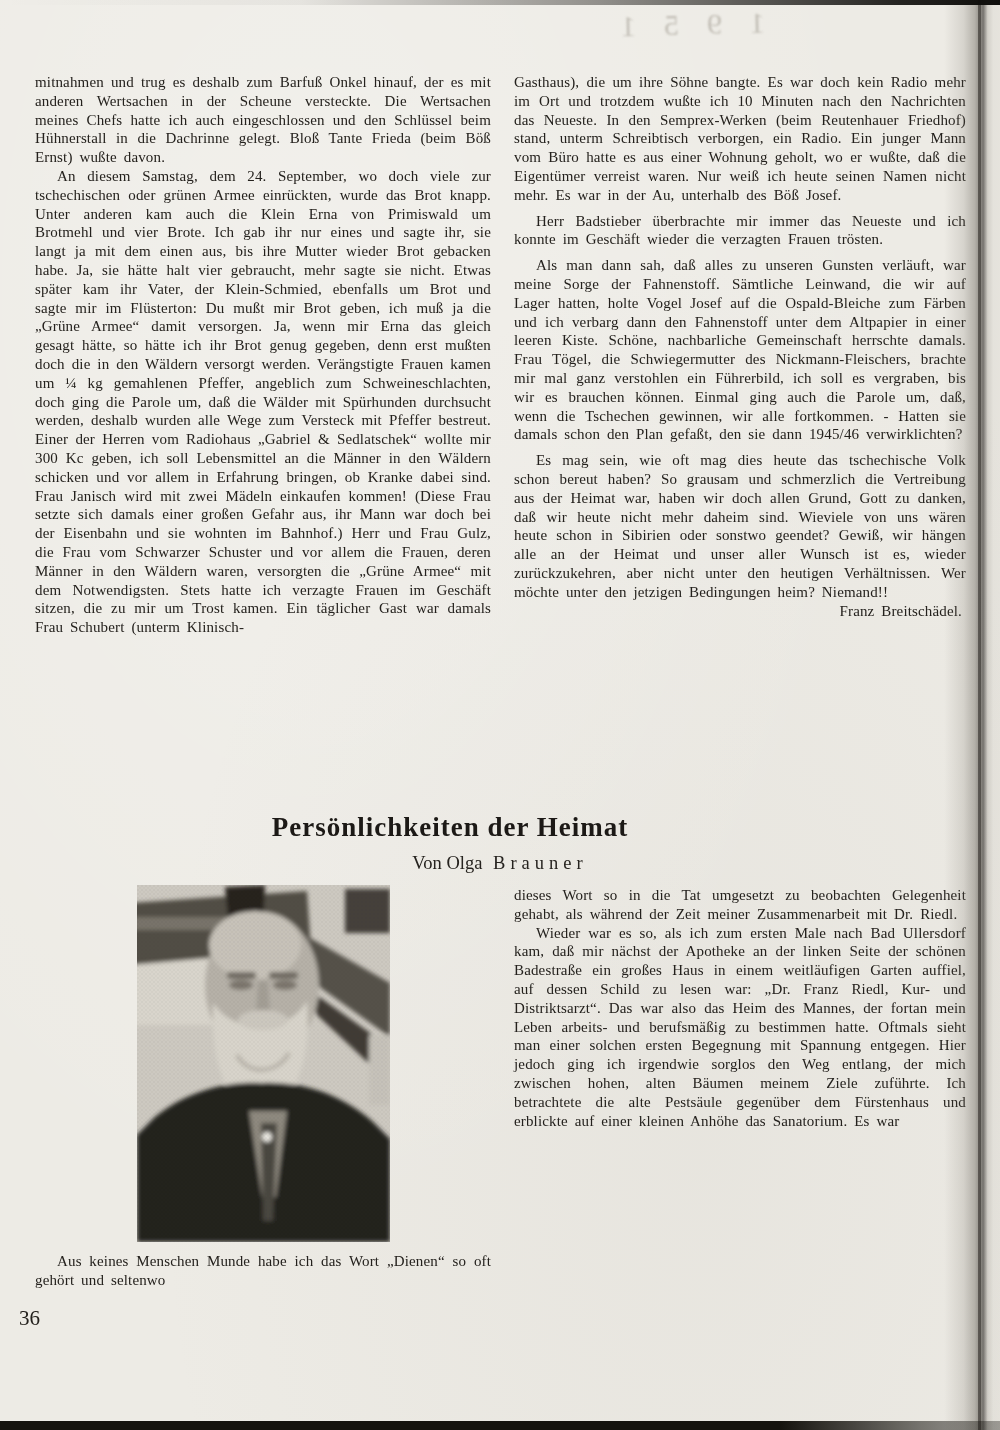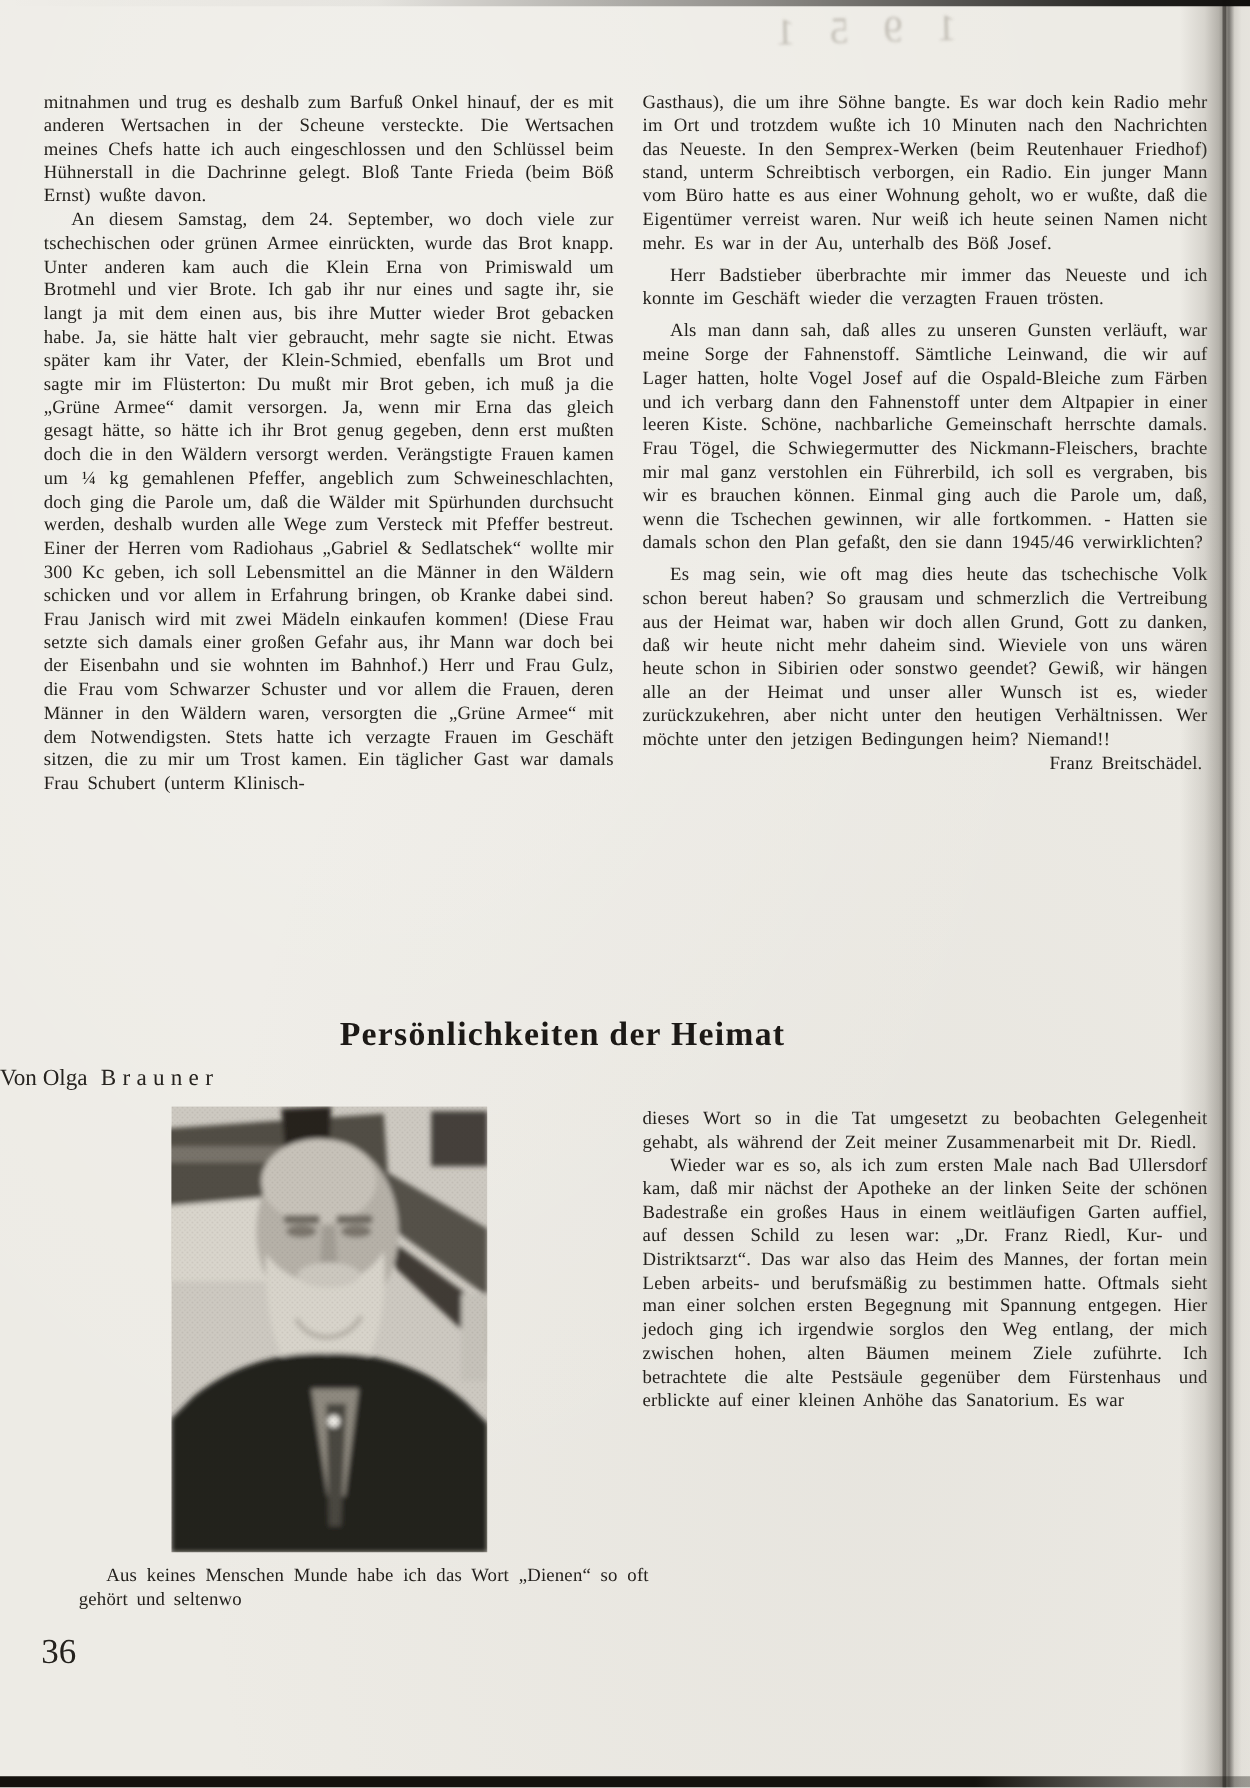--- a/index.html
+++ b/index.html
@@ -70,32 +70,32 @@
   
   .feature-title{
     position:absolute;left:0;top:812px;width:900px;
     text-align:center;
     font-size:27px;font-weight:bold;
     letter-spacing:1px;
     color:#1c1916;
   }
   .byline{
     position:absolute;left:0;top:853px;width:1000px;
-    font-size:18.5px;color:#26231f;
+    text-align:center;font-size:18.5px;color:#26231f;
   }
   .byline .byline-name{letter-spacing:5px;margin-left:6px;}
   .photo-frame{
     position:absolute;left:137px;top:885px;width:253px;height:357px;
     overflow:hidden;
   }
-  #feature-left-text{left:35px;top:1252px;width:456px;margin-left:28px;}
+  #feature-left-text{left:35px;top:1252px;width:456px;}
   #feature-right{left:514px;top:886px;width:452px;}
   .page-number{
-    position:absolute;left:33px;top:1306px;
-    font-size:28px;color:#24211d;font-family:Liberation Serif, serif;
+    position:absolute;left:19px;top:1306px;
+    font-size:21px;color:#24211d;font-family:Liberation Serif, serif;
   }
 </style>
 </head>
 <body>
 
 <div class="paper-texture"></div>
 
 <div class="ghost-mark">1951</div>
 
 <div class="col" id="memoir-left">

